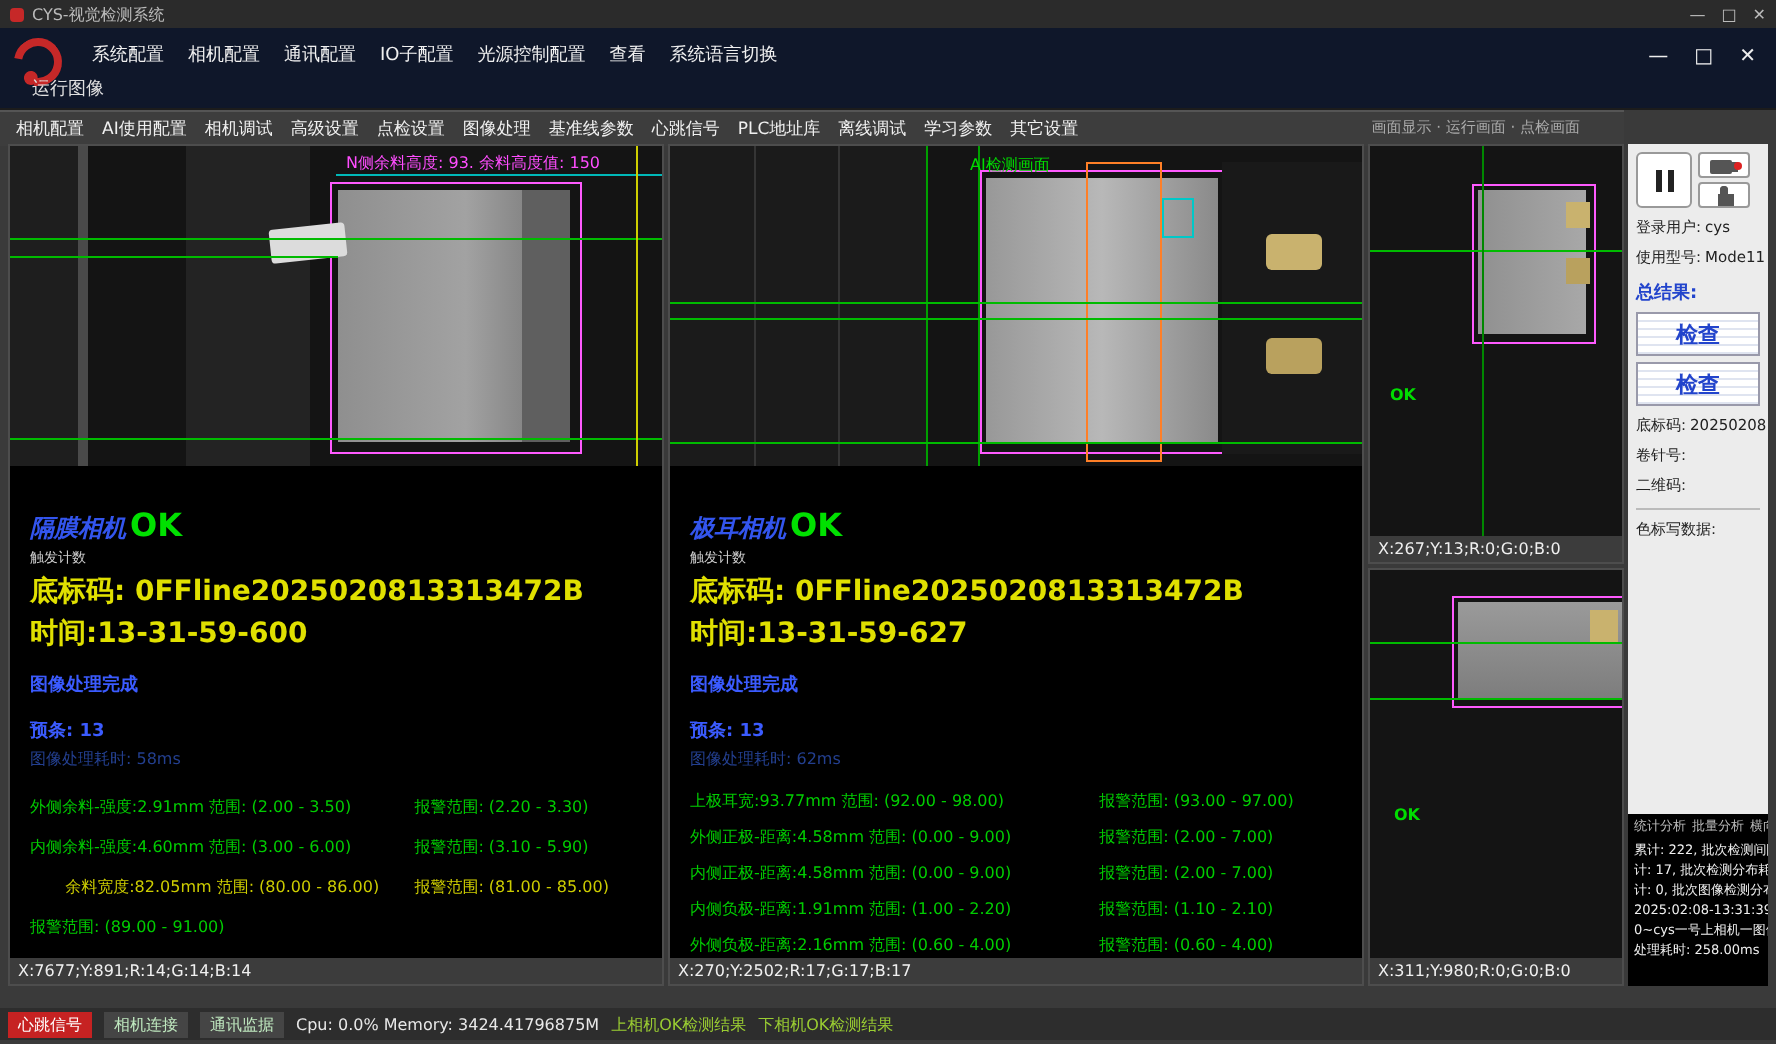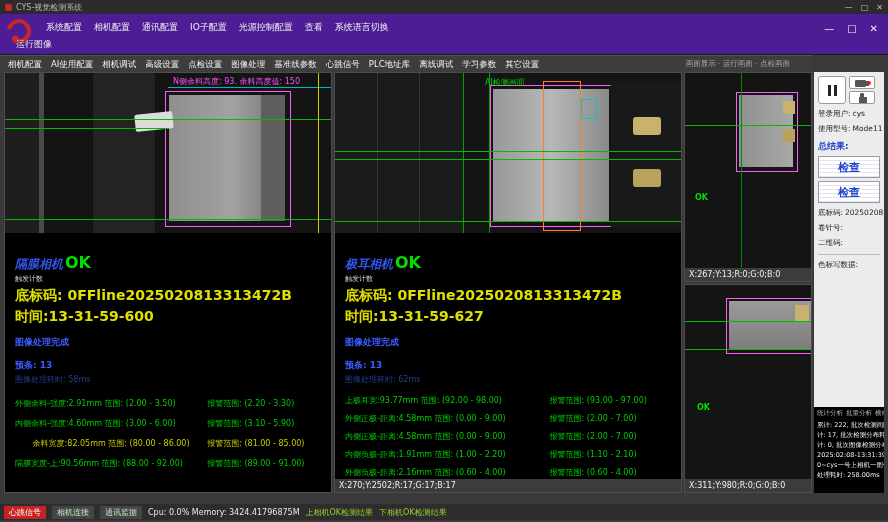--- a/index.html
+++ b/index.html
@@ -6,21 +6,21 @@
   .app{position:relative;width:888px;height:522px;background:#3a3a3a;
        font-family:"DejaVu Sans","Liberation Sans",sans-serif;overflow:hidden;color:#ddd;}
 
   
   .titlebar{position:absolute;top:0;left:0;right:0;height:14px;background:#2b2b2b;
             display:flex;align-items:center;padding:0 5px;font-size:8px;color:#bbb;}
   .tb-logo{width:7px;height:7px;background:#c62828;border-radius:2px;margin-right:4px;}
   .tb-controls{margin-left:auto;display:flex;gap:8px;}
 
   
-  .header{position:absolute;top:14px;left:0;right:0;height:40px;background:#4c1d95;border-bottom:1px solid #1c1c1c;}
+  .header{position:absolute;top:14px;left:0;right:0;height:40px;background:#0f172a;border-bottom:1px solid #1c1c1c;}
   .logo{position:absolute;left:7px;top:5px;width:24px;height:24px;border:4px solid #c62828;
         border-left-color:transparent;border-radius:50%;transform:rotate(-35deg);box-sizing:border-box;}
   .logo:after{content:"";position:absolute;left:-3px;top:9px;width:7px;height:7px;background:#c62828;border-radius:50%;}
   .menu{position:absolute;left:46px;top:7px;display:flex;gap:12px;font-size:9px;color:#f0f0f0;white-space:nowrap;}
   .tabrow{position:absolute;left:16px;bottom:3px;font-size:9px;color:#e0e0e0;}
   .win-controls{position:absolute;right:10px;top:9px;display:flex;gap:13px;font-size:10px;color:#eee;}
 
   
   .toolbar{position:absolute;top:55px;left:0;right:76px;height:17px;background:#3d3d3d;border-top:1px solid #555;
            display:flex;align-items:center;gap:9px;padding-left:8px;font-size:8.5px;color:#f0f0f0;white-space:nowrap;overflow:hidden;}
@@ -169,25 +169,25 @@
         </div>
         <div class="meas-row">
           <span class="meas">内侧余料-强度:4.60mm 范围: (3.00 - 6.00)</span>
           <span class="alarm">报警范围: (3.10 - 5.90)</span>
         </div>
         <div class="meas-row y">
           <span class="meas">余料宽度:82.05mm 范围: (80.00 - 86.00)</span>
           <span class="alarm">报警范围: (81.00 - 85.00)</span>
         </div>
         <div class="meas-row">
-          <span class="meas">隔膜宽度-上:90.56mm 范围: (88.00 - 92.00)</span>
           <span class="alarm">报警范围: (89.00 - 91.00)</span>
         </div>
       </div>
     </div>
+    <div class="cam-footer">X:7677;Y:891;R:14;G:14;B:14</div>
   </div>
 
   <div class="cam cam-mid">
     <div class="cam-img">
       <div class="d" style="left:0;top:0;width:128px;height:160px;background:#1b1b1b;border-right:1px solid #333"></div>
       <div class="d" style="left:42px;top:0;width:1px;height:160px;background:#353535"></div>
       <div class="d" style="left:84px;top:0;width:1px;height:160px;background:#353535"></div>
       <div class="d" style="left:128px;top:0;width:1px;height:160px;background:#00a000"></div>
       <div class="d" style="left:154px;top:0;width:1px;height:160px;background:#00a000"></div>
       <div class="d" style="left:158px;top:16px;width:116px;height:132px;background:linear-gradient(90deg,#989898,#b8b8b8 50%,#8a8a8a)"></div>

